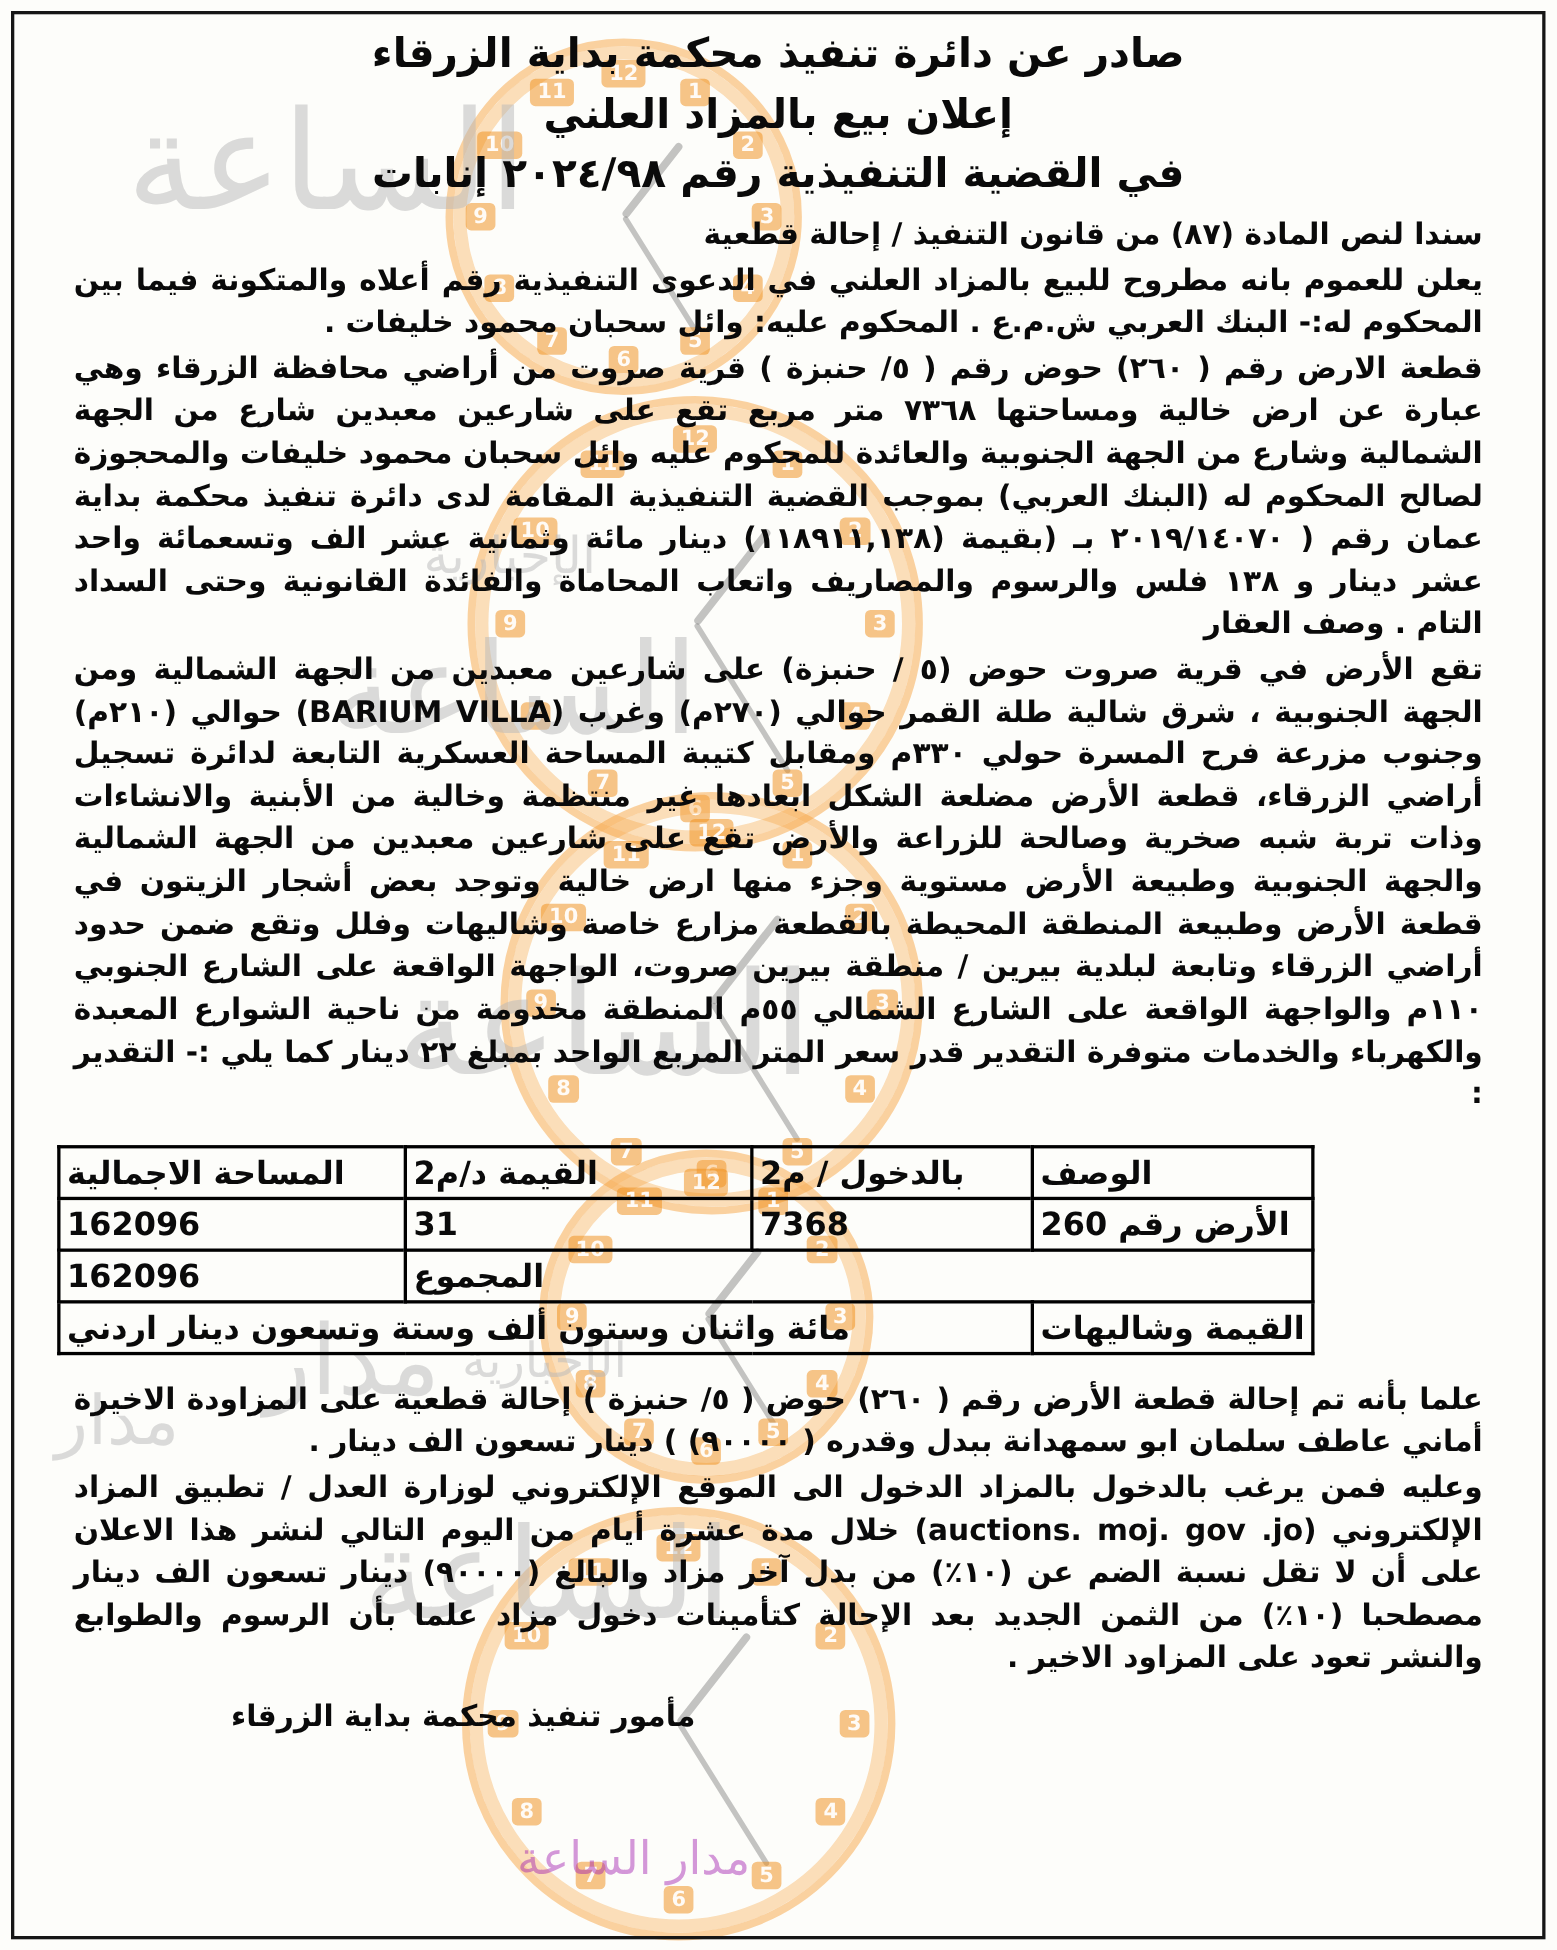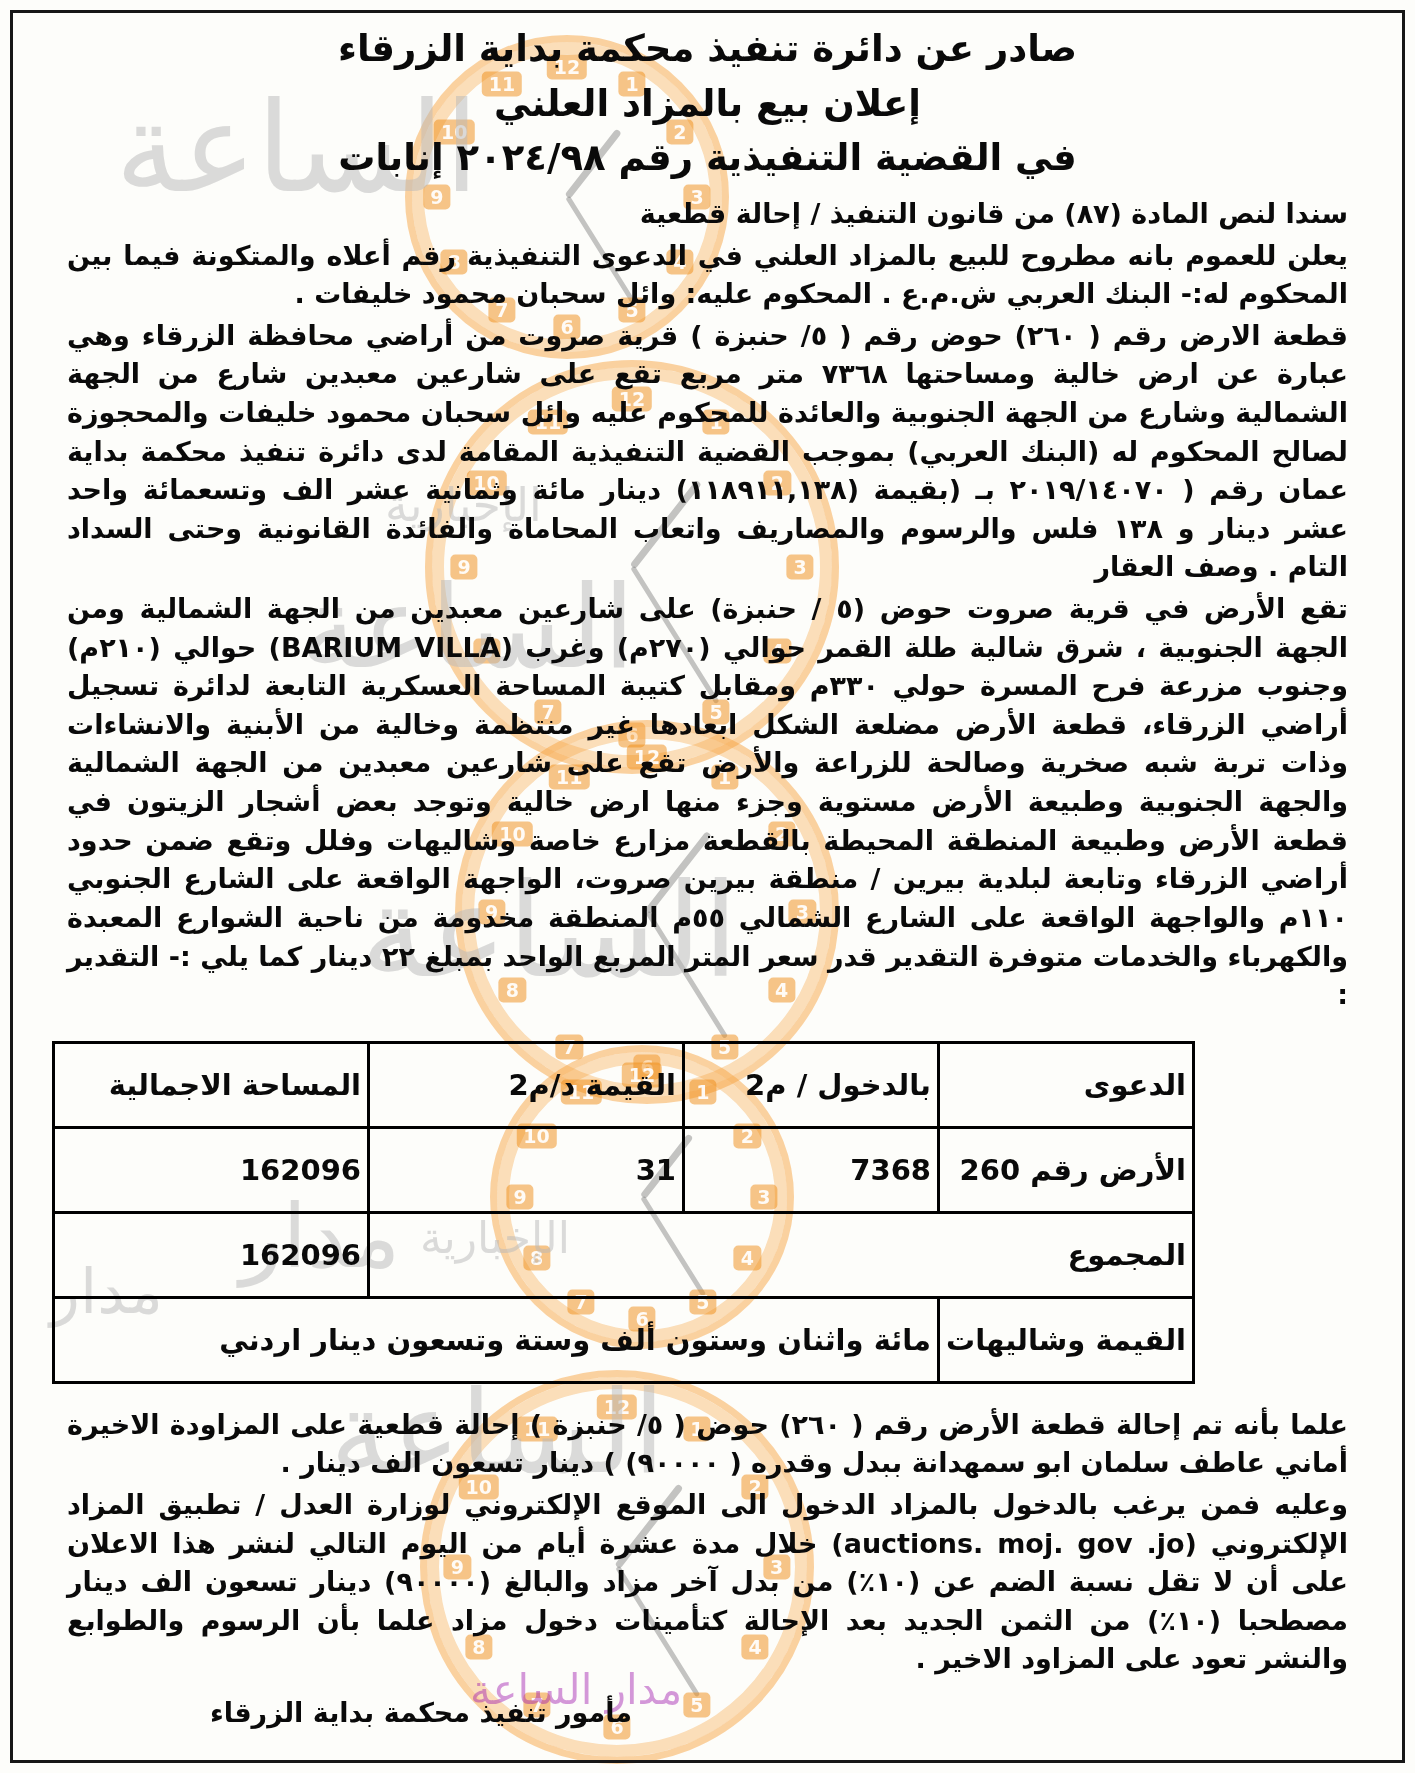--- a/index.html
+++ b/index.html
@@ -52,23 +52,23 @@
     font-size:27px;font-weight:bold;line-height:1.43;
     text-align:justify;margin:3px 12px;
   }
 
   table.valuation{
     border-collapse:collapse;table-layout:fixed;
     width:1140px;margin:26px 165px 22px 0;
   }
   .valuation th,.valuation td{
     border:3px solid #000;
-    text-align:right;vertical-align:middle;
+    text-align:left;vertical-align:middle;
     font-weight:bold;font-size:29px;
-    padding:24px 6px;
+    padding:5px 6px;
   }
 
   .signature{
     font-size:27px;font-weight:bold;
     text-align:left;padding-left:155px;margin-top:18px;
   }
 </style>
 </head>
 <body>
 
@@ -170,21 +170,21 @@
 
   <table class="valuation">
     <colgroup>
       <col style="width:255px">
         <col style="width:255px">
         <col style="width:315px">
         <col style="width:315px">
     </colgroup>
     <tbody>
       <tr>
-        <th>الدعوى</th>
+        <th>الوصف</th>
         <th>بالدخول / م2</th>
         <th>القيمة د/م2</th>
         <th>المساحة الاجمالية</th>
       </tr>
       <tr>
         <td>الأرض رقم 260</td>
         <td>7368</td>
         <td>31</td>
         <td>162096</td>
       </tr>

